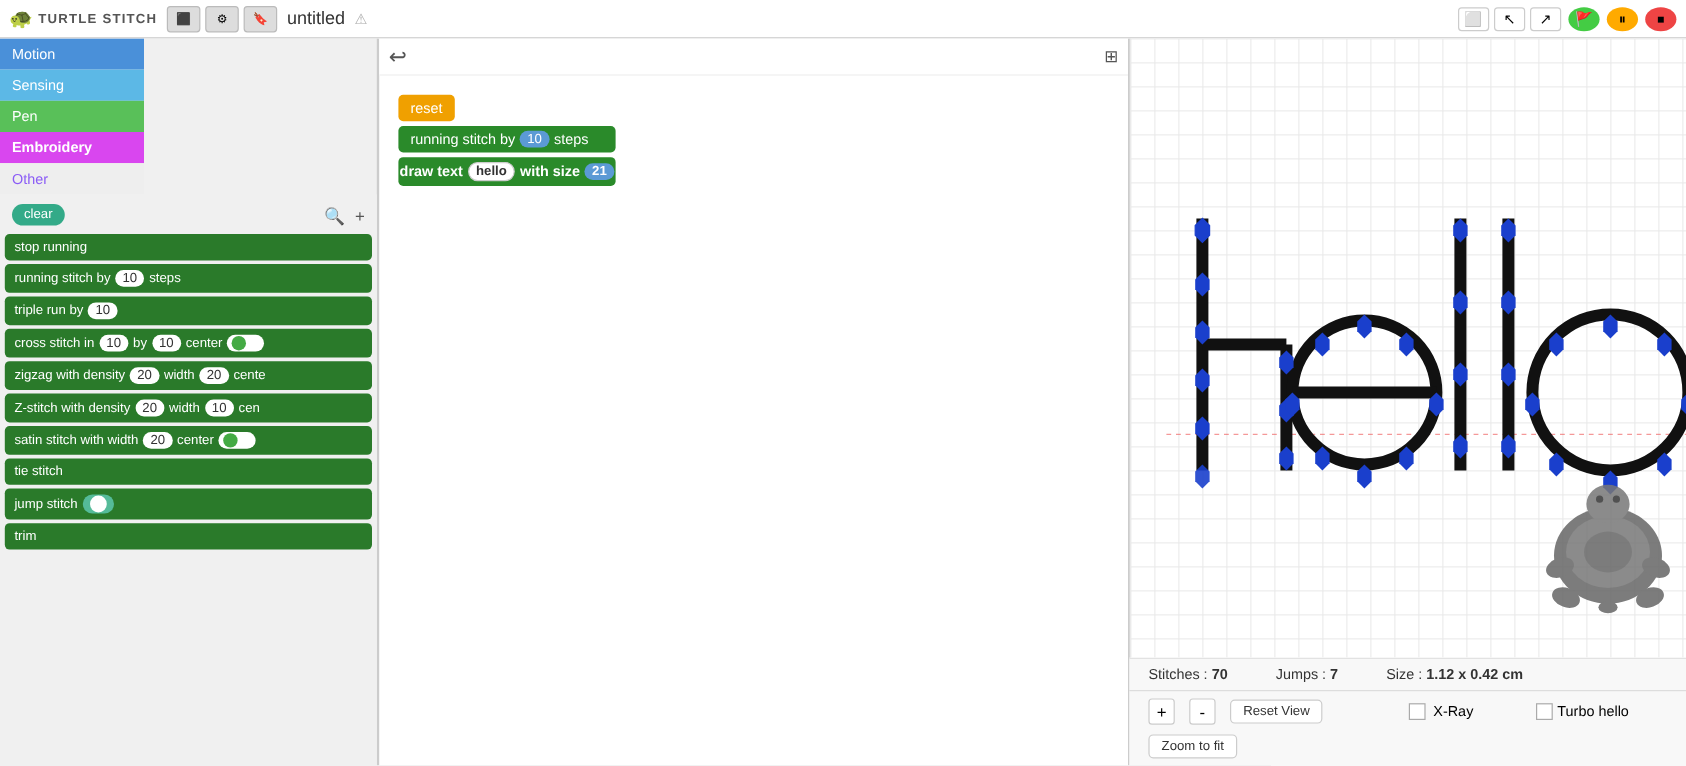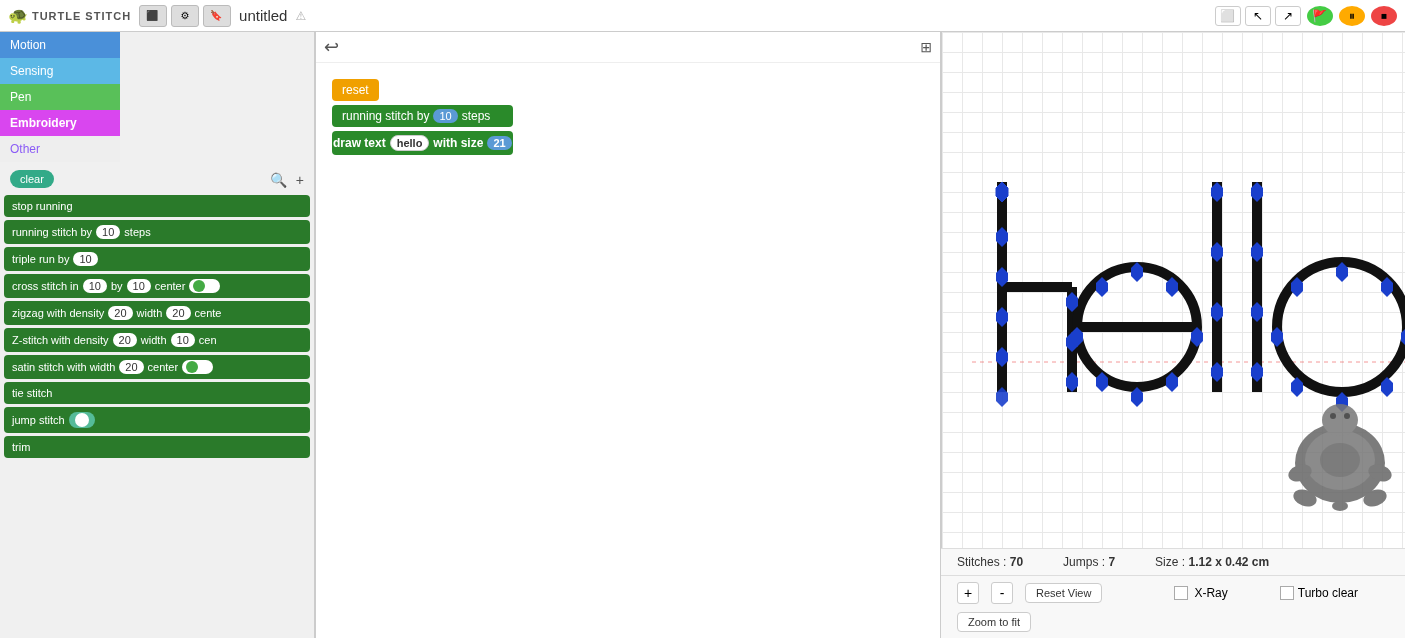--- a/index.html
+++ b/index.html
@@ -388,21 +388,21 @@
         <div class="ctrl-pm">-</div>
         <button class="ctrl-btn">Reset View</button>
 
         <div style="margin-left: 60px;" class="xray-label">
           <span class="xray-cb"></span>
           <span>X-Ray</span>
         </div>
 
         <div style="margin-left: 40px;" class="turbo-label">
           <span class="xray-cb"></span>
-          <span>Turbo clear</span>
+          <span>Turbo hello</span>
         </div>
       </div>
       <div class="preview-controls" style="border-top: none; padding-top:2px;">
         <button class="ctrl-btn">Zoom to fit</button>
       </div>
     </div>
 
   </div>
 </div>
 

